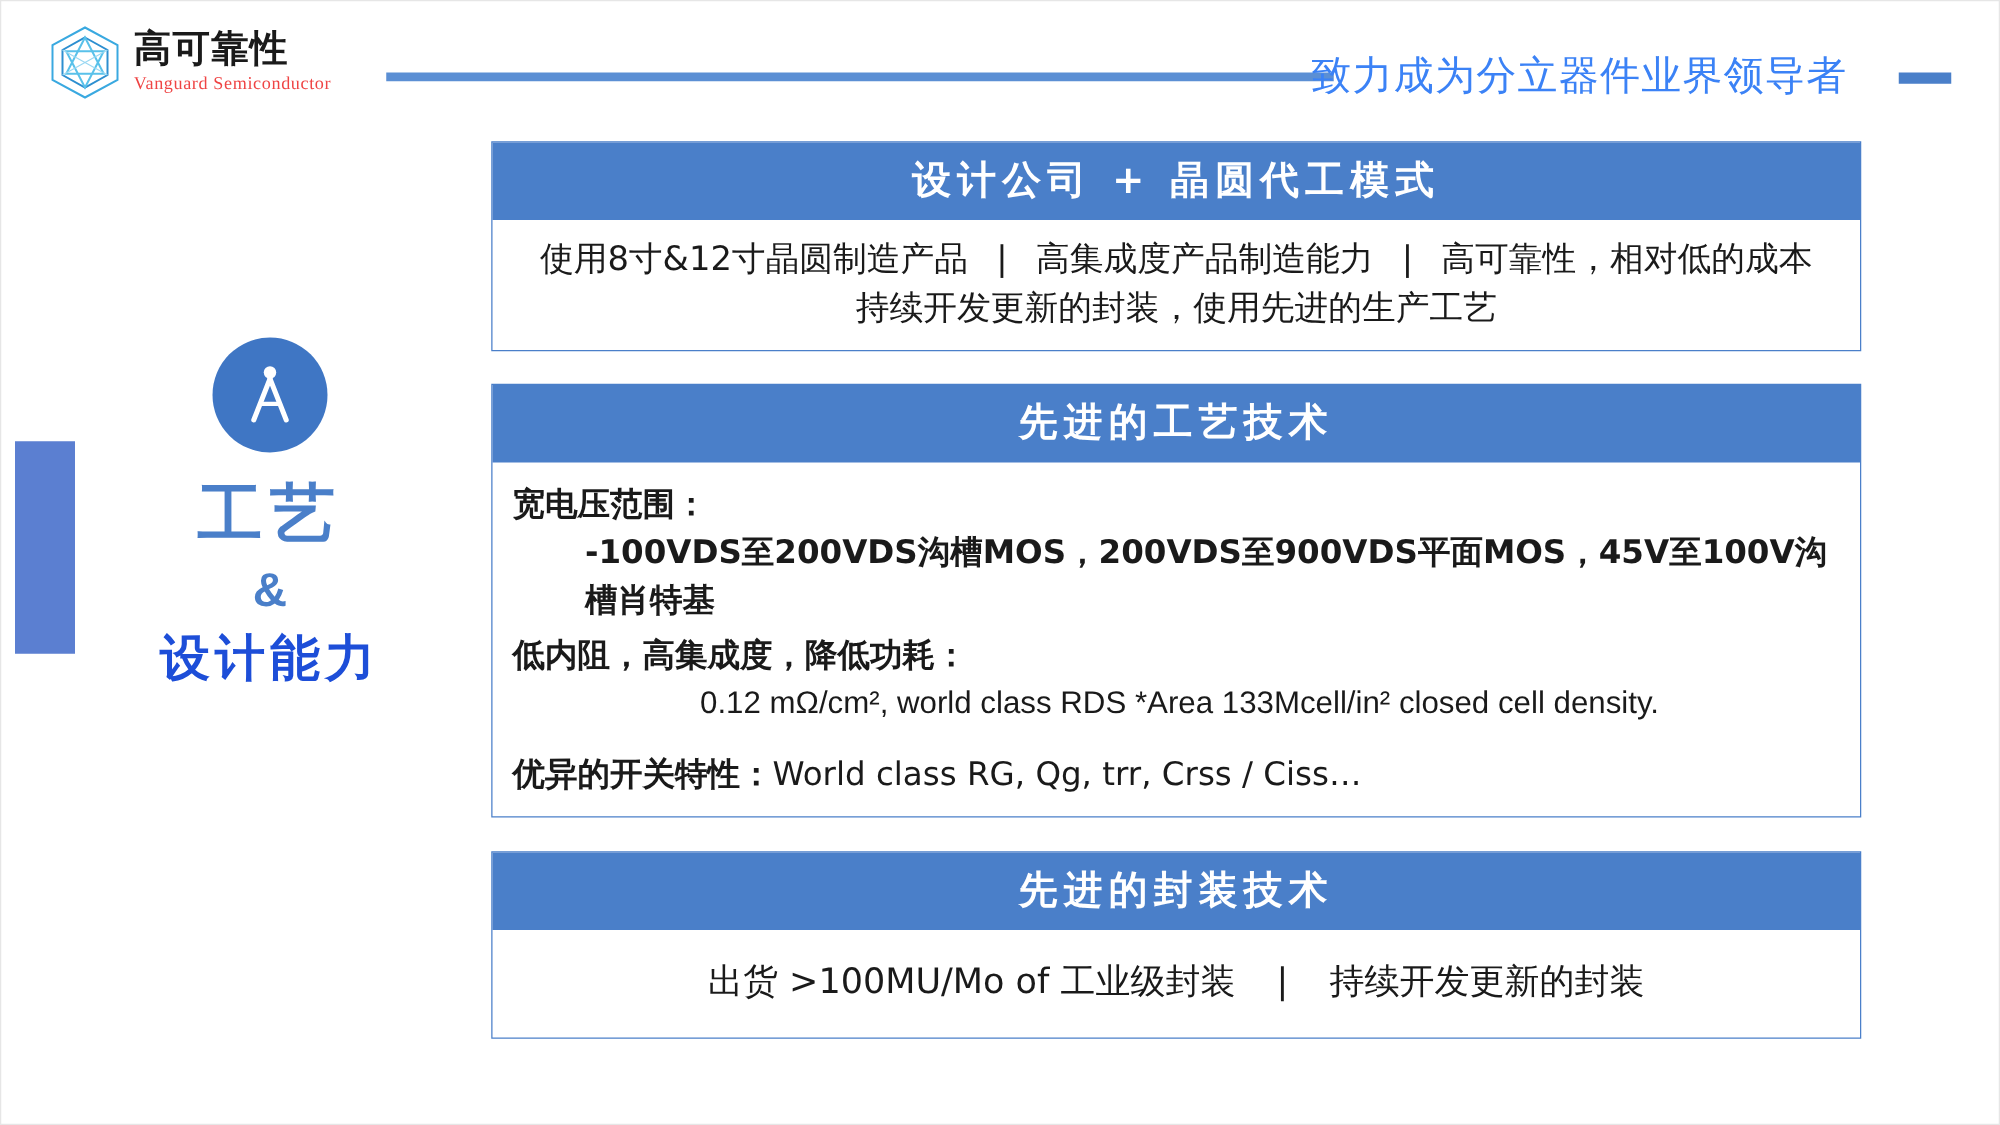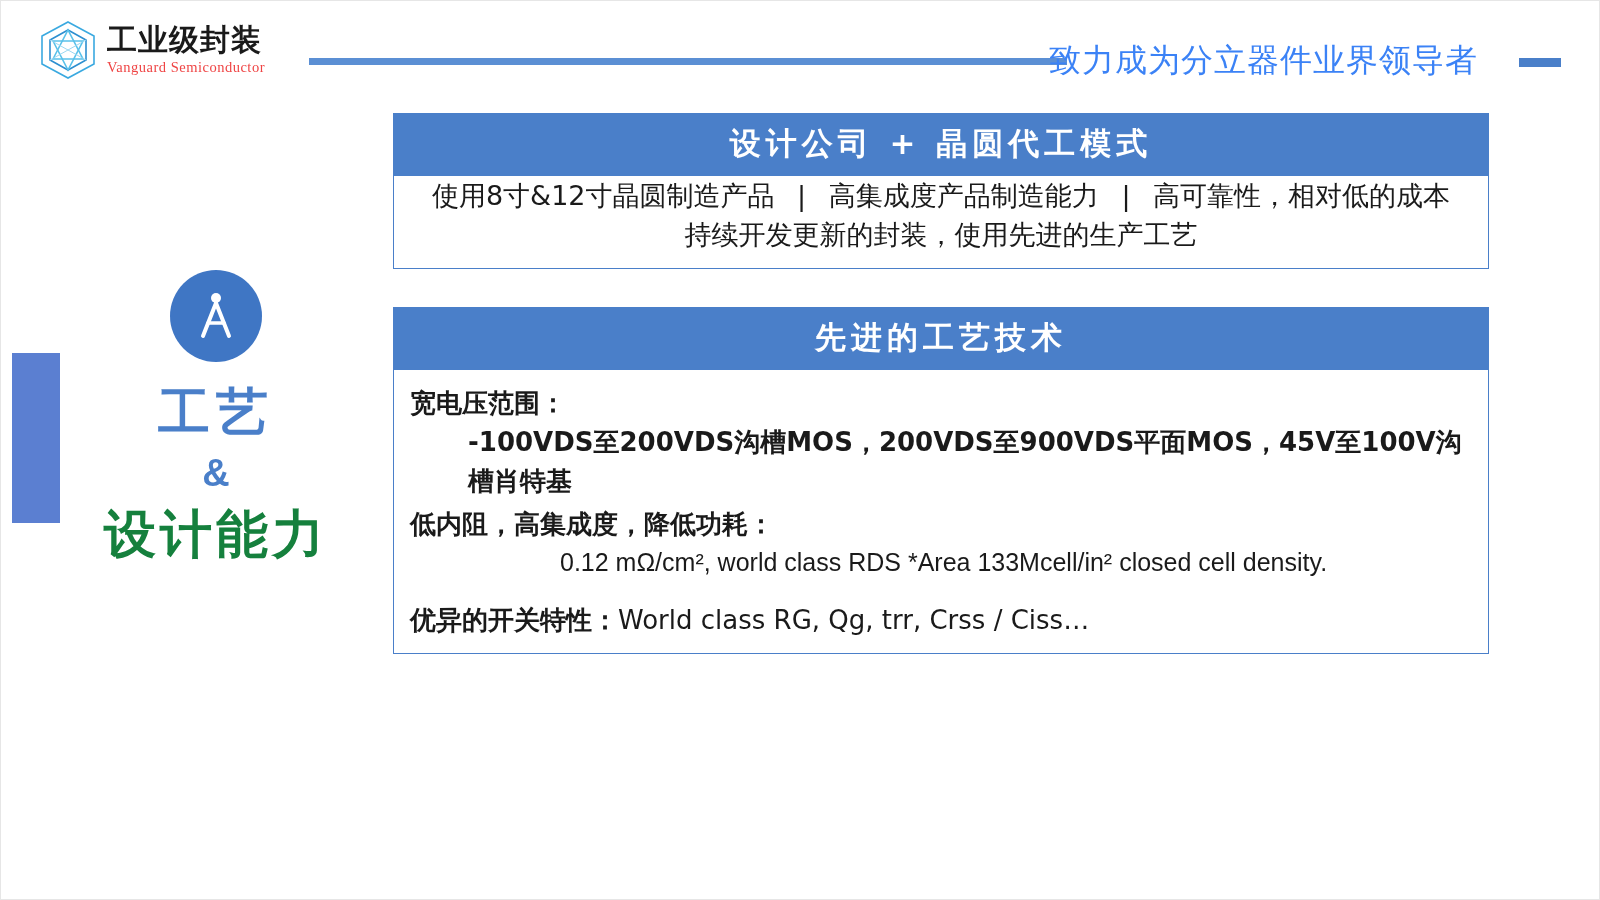--- a/index.html
+++ b/index.html
@@ -126,23 +126,23 @@
     font-family: "DejaVu Sans", sans-serif;
   }
   .left-amp {
     font-size: 38px;
     color: #4a7fc9;
     font-weight: bold;
     line-height: 1.5;
     font-family: "Liberation Sans", sans-serif;
   }
   .left-title-2 {
-    font-size: 52px;
-    font-weight: bold;
-    color: #15803d;
+    font-size: 40px;
+    font-weight: bold;
+    color: #1d4ed8;
     letter-spacing: 4px;
     line-height: 1.25;
     font-family: "DejaVu Sans", sans-serif;
   }
 
   
   .card {
     position: absolute;
     left: 392px;
     width: 1096px;
@@ -154,21 +154,21 @@
     background: #4a7fc9;
     color: #ffffff;
     font-size: 31px;
     font-weight: bold;
     text-align: center;
     letter-spacing: 5px;
     padding: 9px 0 11px 0;
     font-family: "DejaVu Sans", sans-serif;
   }
   .card-body {
-    padding: 0 14px 14px 14px;
+    padding: 12px 14px 14px 14px;
     color: #1a1a1a;
   }
 
   
   #card-business { top: 112px; }
   .biz-line {
     text-align: center;
     font-size: 27px;
     line-height: 1.45;
     font-family: "DejaVu Sans", sans-serif;
@@ -241,21 +241,21 @@
           <g fill="none" stroke="#3aa9e0" stroke-width="1.6">
             <polygon points="29,3 55,17 55,45 29,59 3,45 3,17"></polygon>
             <polygon points="29,11 47,21 47,41 29,51 11,41 11,21" stroke="#2d8fd0"></polygon>
             <path d="M14,22 L29,51 L44,22 Z" stroke="#59c1ea"></path>
             <path d="M14,40 L29,11 L44,40 Z" stroke="#59c1ea"></path>
             <path d="M11,21 L47,41 M11,41 L47,21" stroke="#9bd8f2" stroke-width="1"></path>
           </g>
         </svg>
       </div>
       <div class="logo-text">
-        <div class="logo-cn">工业级封装</div>
+        <div class="logo-cn">高可靠性</div>
         <div class="logo-en">Vanguard Semiconductor</div>
       </div>
     </div>
 
     <div class="header-rule"></div>
     <div class="header-slogan">致力成为分立器件业界领导者</div>
     <div class="header-dash"></div>
   </div>
 
   <div class="left-accent"></div>
@@ -296,14 +296,24 @@
       <span class="proc-label">宽电压范围：</span>
       <div class="proc-text-indent">-100VDS至200VDS沟槽MOS，200VDS至900VDS平面MOS，45V至100V沟槽肖特基</div>
       <span class="proc-label">低内阻，高集成度，降低功耗：</span>
       <div class="proc-text-indent2">0.12 mΩ/cm², world class RDS *Area  133Mcell/in² closed cell density.</div>
       <div class="proc-inline-row">
         <span class="bold">优异的开关特性：</span><span>World class RG, Qg, trr, Crss / Ciss…</span>
       </div>
     </div>
   </div>
 
+  <div class="card" id="card-package">
+    <div class="card-head">先进的封装技术</div>
+    <div class="card-body">
+      <div class="pkg-line">
+        <span>出货 &gt;100MU/Mo of 工业级封装</span>
+        <span class="sep">|</span>
+        <span>持续开发更新的封装</span>
+      </div>
+    </div>
+  </div>
 
 </div>
 
 </body></html>

